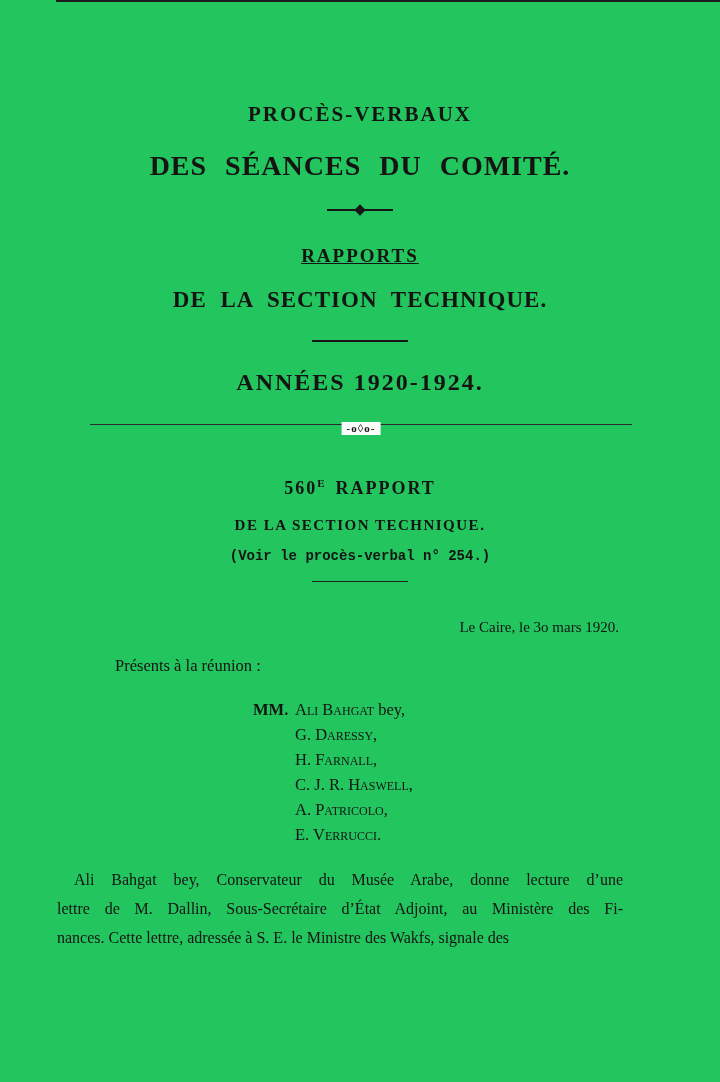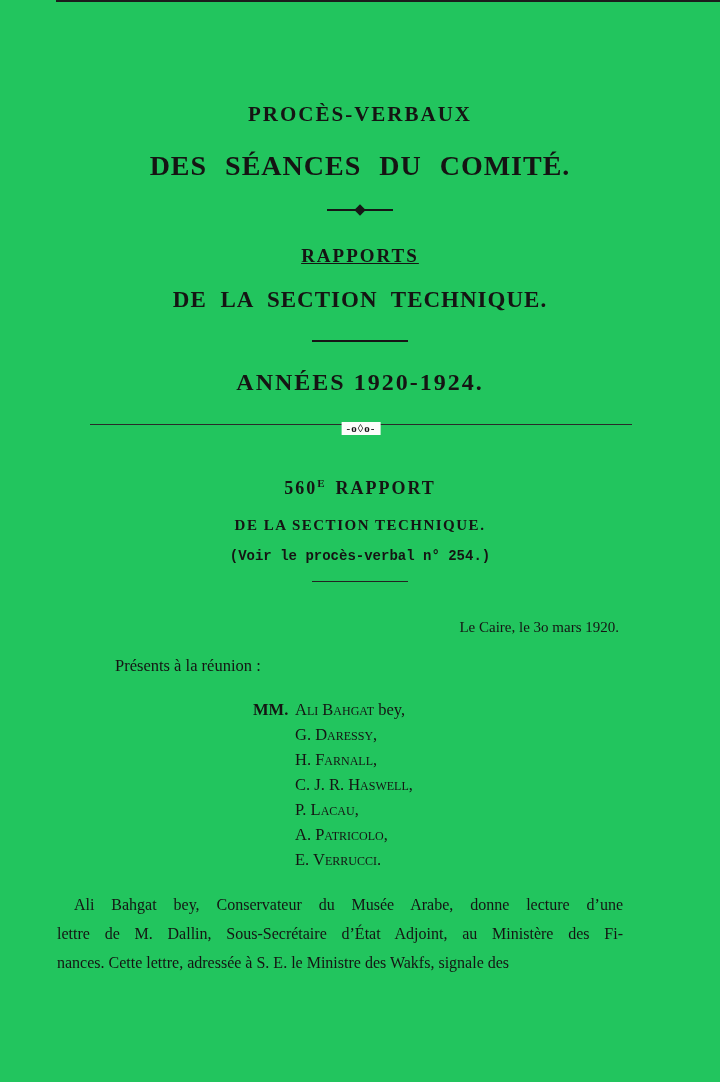--- a/index.html
+++ b/index.html
@@ -93,21 +93,20 @@
 
   <div class="dateline">Le Caire, le 3o mars 1920.</div>
 
   <div class="presents">Présents à la réunion :</div>
 
   <div class="attendees">
     <div class="att-row"><span class="att-prefix">MM.</span><span class="att-name">Ali Bahgat</span><span> bey,</span></div>
     <div class="att-row"><span class="att-prefix"></span><span class="att-name">G. Daressy</span><span>,</span></div>
     <div class="att-row"><span class="att-prefix"></span><span class="att-name">H. Farnall</span><span>,</span></div>
     <div class="att-row"><span class="att-prefix"></span><span class="att-name">C. J. R. Haswell</span><span>,</span></div>
-    <div class="att-row"><span class="att-prefix"></span><span class="att-name">P. Lacau</span><span>,</span></div>
     <div class="att-row"><span class="att-prefix"></span><span class="att-name">A. Patricolo</span><span>,</span></div>
     <div class="att-row"><span class="att-prefix"></span><span class="att-name">E. Verrucci</span><span>.</span></div>
   </div>
 
   <div class="bodytext">
     <div class="pline jl indent">Ali Bahgat bey, Conservateur du Musée Arabe, donne lecture d’une</div>
     <div class="pline jl">lettre de M. Dallin, Sous-Secrétaire d’État Adjoint, au Ministère des Fi-</div>
     <div class="pline">nances. Cette lettre, adressée à S. E. le Ministre des Wakfs, signale des</div>
   </div>
 </div>

